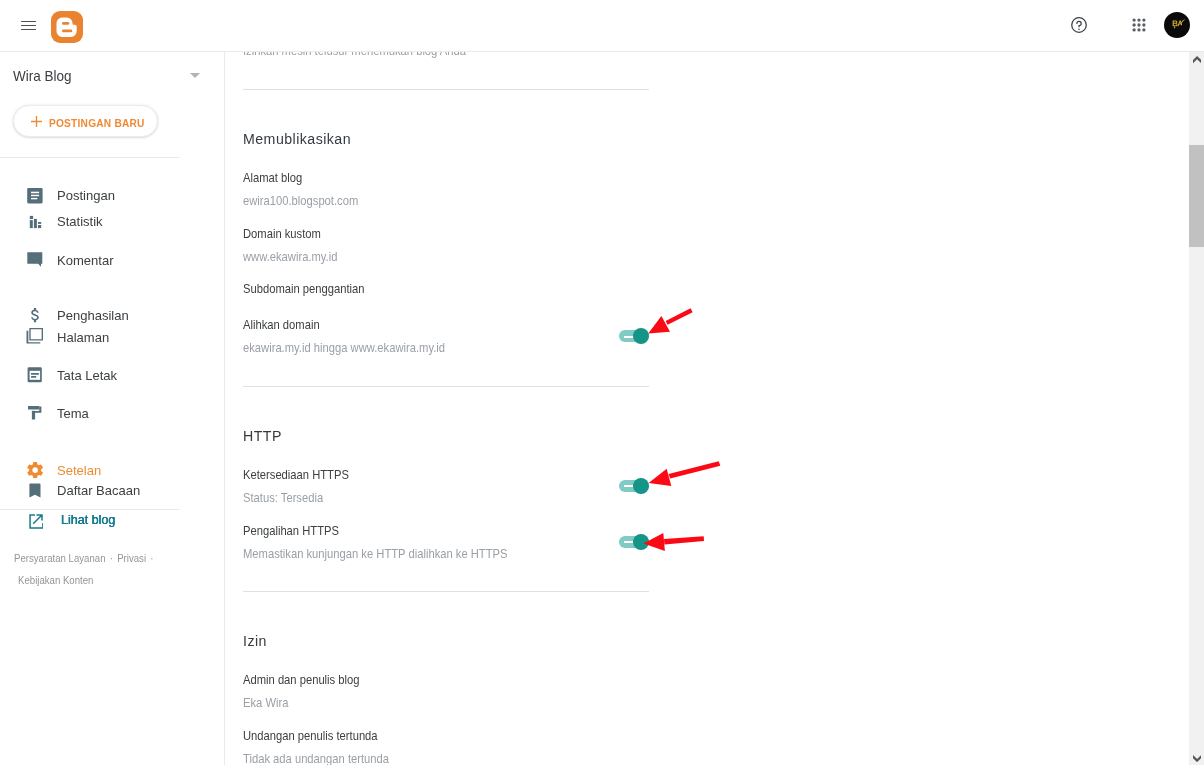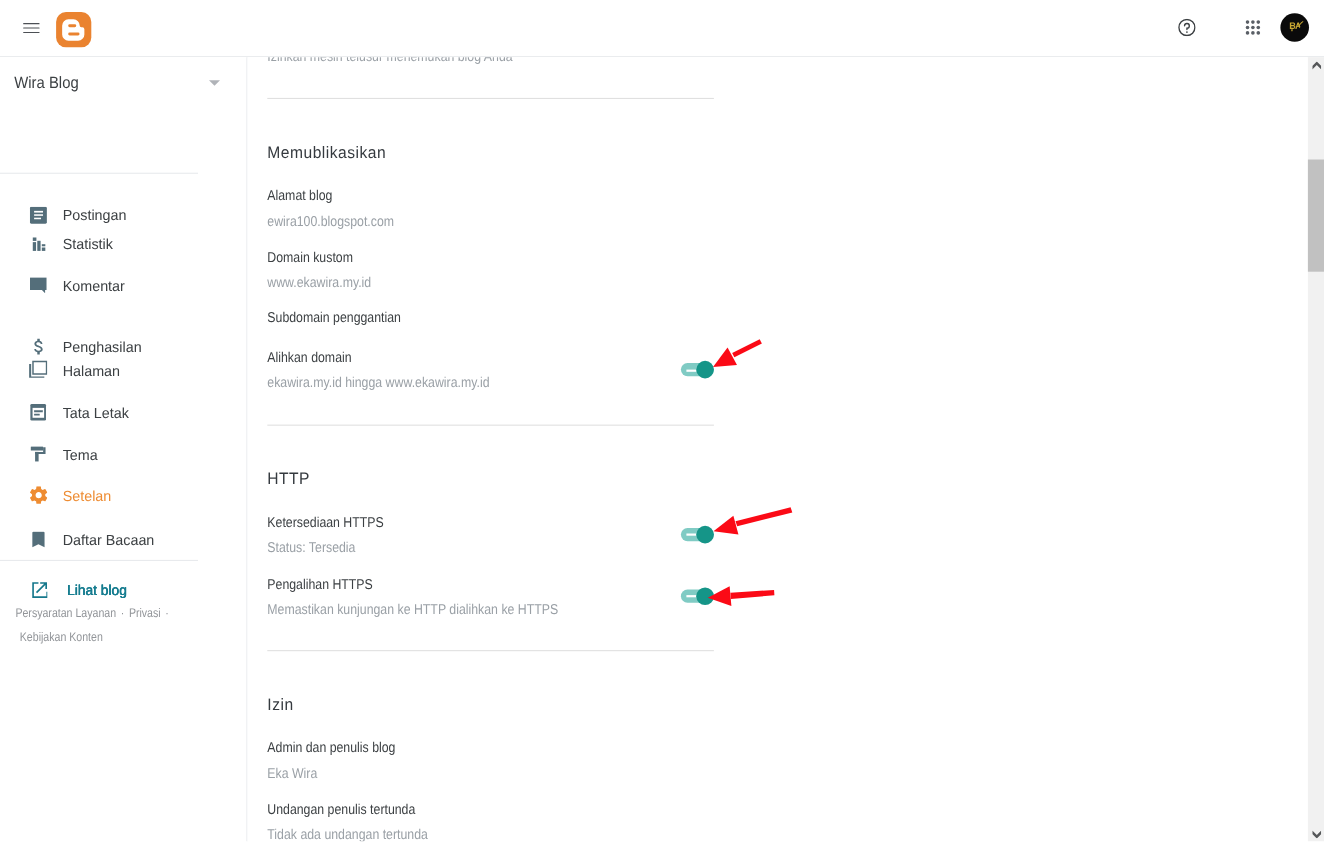--- a/index.html
+++ b/index.html
@@ -50,21 +50,21 @@
   .sb-sep { position:absolute; left:0; width:180px; height:1px; background:#e8eaed; }
   #sep1 { top:105px; }
   #sep2 { top:457px; }
 
   .navitem { position:absolute; left:0; width:224px; height:30px; display:flex; align-items:center; cursor:pointer; }
   .navitem .ic { width:16px; height:16px; margin-left:27px; display:flex; align-items:center; justify-content:center; }
   .navitem .tx { margin-left:13.6px; font-size:13.3px; line-height:13px; color:#3c4043;
         transform:scaleX(.98); transform-origin:left center; white-space:nowrap; }
   .navitem.active .tx { color:#ee8c32; }
 
-  .viewblog { position:absolute; left:0; top:460.7px; width:224px; height:30px; display:flex; align-items:flex-end; cursor:pointer; }
+  .viewblog { position:absolute; left:0; top:460.7px; width:224px; height:30px; display:flex; align-items:flex-start; cursor:pointer; }
   .viewblog .ic { width:15px; height:15px; margin-left:28px; display:flex; align-items:center; justify-content:center; position:relative; top:1.6px; }
   .viewblog .tx { margin-left:18.4px; font-size:13.2px; line-height:13px; font-weight:normal; color:#177d90;
       transform:scaleX(.95); transform-origin:left center; white-space:nowrap;
       text-shadow: 0.18px 0 0 currentColor, -0.18px 0 0 currentColor; }
 
   .footer-links { position:absolute; left:0; top:496px; font-size:11.4px; color:#929599; width:224px; }
   .footer-links .fl-row { position:absolute; white-space:nowrap; line-height:11px;
         transform:scaleX(.845); transform-origin:left center; }
   .fl-row1 { left:13.5px; top:5px; }
   .fl-row2 { left:17.9px; top:26.7px; }
@@ -163,20 +163,28 @@
       <span class="avatar-text-hidden">BA</span>
     </div>
   </div>
 
   <div class="sidebar">
     <div class="blogpicker">
       <div class="name">Wira Blog</div>
       <div class="caret"></div>
     </div>
 
+    <div class="newpost">
+      <span class="plus">
+        <svg viewBox="0 0 16 16" width="11" height="11">
+            <path fill="#ef8a35" d="M7 0h2v7h7v2H9v7H7V9H0V7h7z"></path>
+          </svg>
+      </span>
+      <span class="label">POSTINGAN BARU</span>
+    </div>
 
     <div class="sb-sep" id="sep1"></div>
     <div id="navlist">
         <div class="navitem" style="top: 116.5px; margin-top: 12px;">
           <span class="ic">
             <svg viewBox="0 0 16 16" width="16" height="16">
               <rect x="0.2" y="0" width="15.4" height="15.4" rx="1.3" fill="#546e7a"></rect>
               <rect x="4" y="3.7" width="8.1" height="1.55" fill="#fff"></rect>
               <rect x="4" y="6.8" width="8.1" height="1.4" fill="#fff"></rect>
               <rect x="4" y="9.9" width="6.3" height="1.4" fill="#fff"></rect>
@@ -237,21 +245,21 @@
         <div class="navitem" style="top: 346.75px;">
           <span class="ic">
             <svg viewBox="0 0 16 16" width="16" height="16">
               <rect x="1.0" y="-0.3" width="11.2" height="3.9" rx=".35" fill="#546e7a"></rect>
               <path fill="#546e7a" d="M12.2 0.6h2.2v6.2H4.9V4.9h7.3z"></path>
               <rect x="4.9" y="4.8" width="3.2" height="8.7" fill="#546e7a"></rect>
             </svg>
           </span>
           <span class="tx">Tema</span>
         </div>
-        <div class="navitem active" style="top: 383px;">
+        <div class="navitem active" style="top: 403px;">
           <span class="ic">
             <svg viewBox="1.9 2 20.2 20" width="16.5" height="16.3" style="margin-left:-.3px">
               <path fill="#ee8c32" d="M19.4 13c.04-.32.06-.66.06-1s-.02-.67-.07-1l2.11-1.63c.19-.15.24-.42.12-.64l-2-3.46c-.12-.22-.39-.3-.61-.22l-2.49 1c-.52-.4-1.08-.73-1.69-.98l-.37-2.65c-.04-.24-.24-.42-.49-.42h-4c-.25 0-.46.18-.5.42l-.37 2.65c-.61.25-1.17.59-1.69.98l-2.49-1c-.23-.09-.49 0-.61.22l-2 3.46c-.13.22-.07.49.12.64L4.53 11c-.05.33-.07.67-.07 1s.02.67.07 1l-2.11 1.63c-.19.15-.24.42-.12.64l2 3.46c.12.22.39.3.61.22l2.49-1c.52.4 1.08.73 1.69.98l.37 2.65c.04.24.25.42.5.42h4c.25 0 .46-.18.5-.42l.37-2.65c.61-.25 1.17-.59 1.69-.98l2.49 1c.23.09.49 0 .61-.22l2-3.46c.12-.22.07-.49-.12-.64L19.4 13zM12 15.5c-1.93 0-3.5-1.57-3.5-3.5s1.57-3.5 3.5-3.5 3.5 1.57 3.5 3.5-1.57 3.5-3.5 3.5z"></path>
             </svg>
           </span>
           <span class="tx">Setelan</span>
         </div>
         <div class="navitem" style="top: 423.5px;">
           <span class="ic">
             <svg viewBox="0 0 16 16" width="16" height="16">

